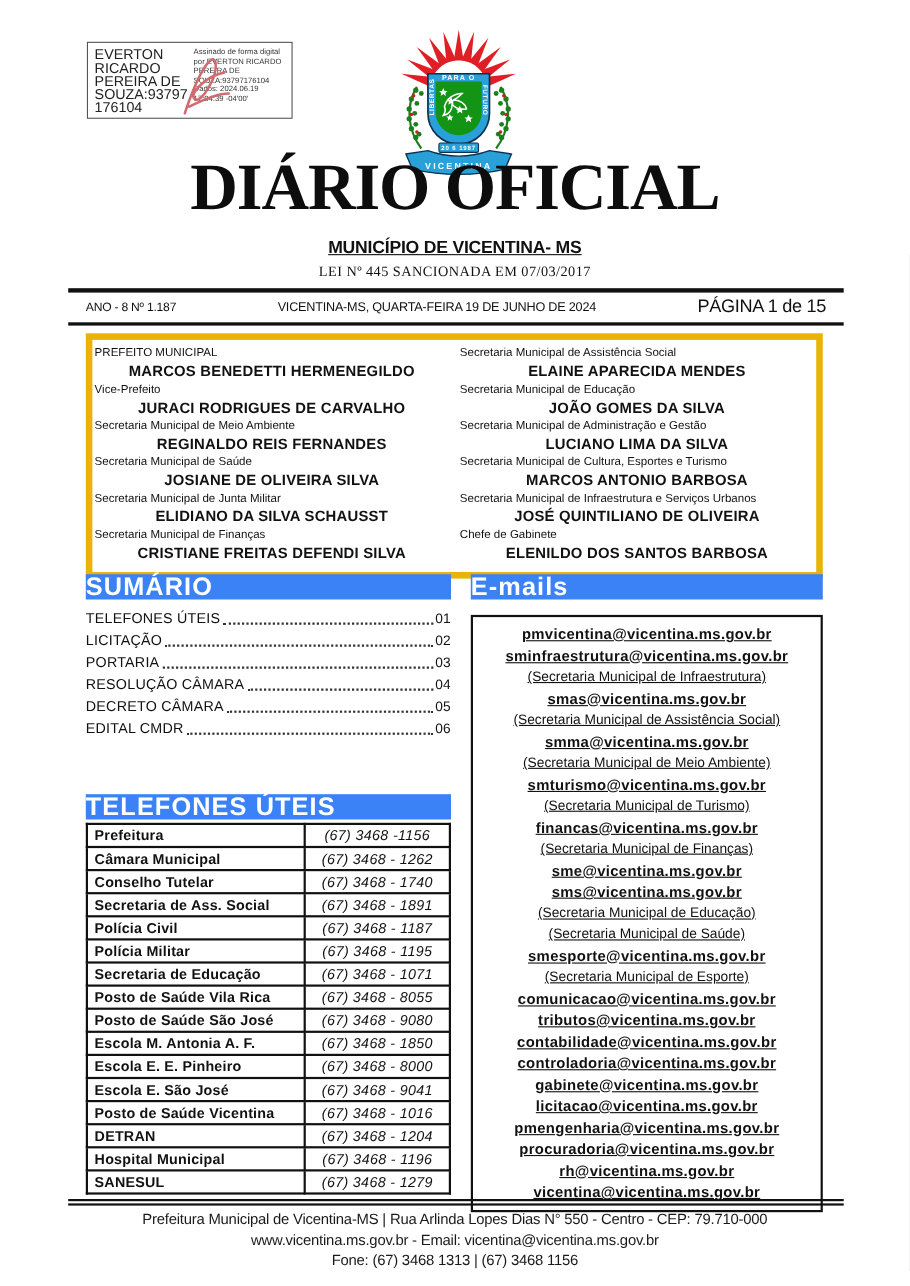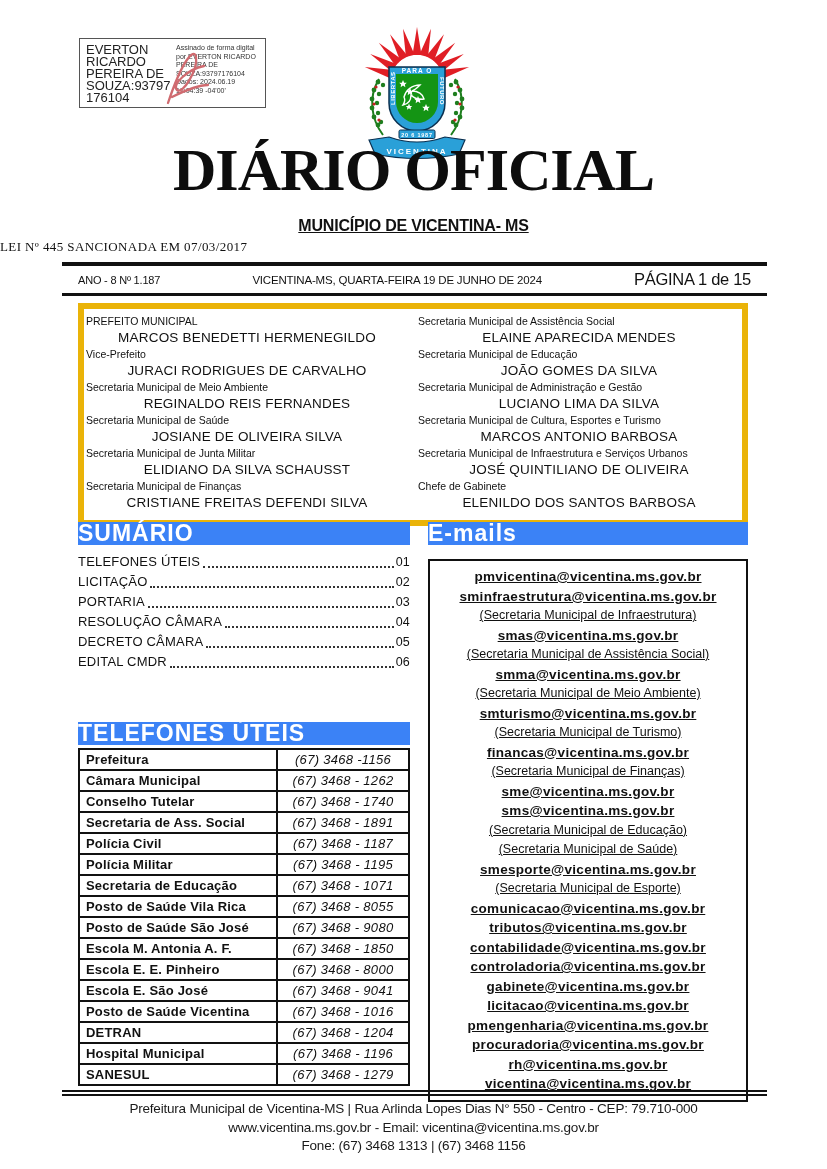--- a/index.html
+++ b/index.html
@@ -15,37 +15,37 @@
 
   
   .crest{position:absolute;left:353px;top:27px;}
 
   
   .m-title{position:absolute;left:0;top:138px;width:100%;text-align:center;
            font-family:"Liberation Serif",serif;font-weight:bold;font-size:60px;
            line-height:64px;letter-spacing:-1px;color:#0d0d0d;}
   .m-muni{position:absolute;left:0;top:217px;width:100%;text-align:center;
           font-weight:bold;font-size:16px;letter-spacing:-0.2px;text-decoration:underline;}
-  .m-law{position:absolute;left:0;top:239px;width:100%;
+  .m-law{position:absolute;left:0;top:239px;width:100%;text-align:center;
          font-family:"Liberation Serif",serif;font-size:13px;letter-spacing:0.4px;}
 
   
   .issue-bar{position:absolute;left:62px;top:262px;width:705px;box-sizing:border-box;
              border-top:4px solid #111;border-bottom:3px solid #111;height:34px;
              display:flex;align-items:center;justify-content:space-between;padding:0 16px;}
   .issue-edition{font-size:11px;letter-spacing:-0.2px;}
   .issue-date{font-size:11.5px;letter-spacing:-0.2px;}
   .issue-page{font-size:16.5px;letter-spacing:-0.3px;}
 
   
   .officials{position:absolute;left:78px;top:303px;width:670px;box-sizing:border-box;
              border:6px solid #eab308;display:grid;grid-template-columns:1fr 1fr;
              padding:5px 0 8px;column-gap:6px;}
   .off-role{font-size:10.5px;line-height:14px;text-align:left;padding-left:2px;}
-  .off-name{font-size:13.5px;line-height:19px;font-weight:normal;text-align:center;letter-spacing:0.2px;}
+  .off-name{font-size:13.5px;line-height:19px;font-weight:bold;text-align:center;letter-spacing:0.2px;}
 
   
   .bar-head{background:#3b82f6;color:#fff;font-weight:bold;text-align:left;
             font-size:23px;line-height:23px;letter-spacing:1px;}
 
   
   .sumario{position:absolute;left:78px;top:522px;width:332px;}
   .toc-list{margin-top:7px;}
   .toc-row{display:flex;align-items:flex-end;font-size:13px;line-height:20px;letter-spacing:0.2px;}
   .toc-leader{flex:1;border-bottom:2px dotted #333;margin:0 2px 4px 3px;}

